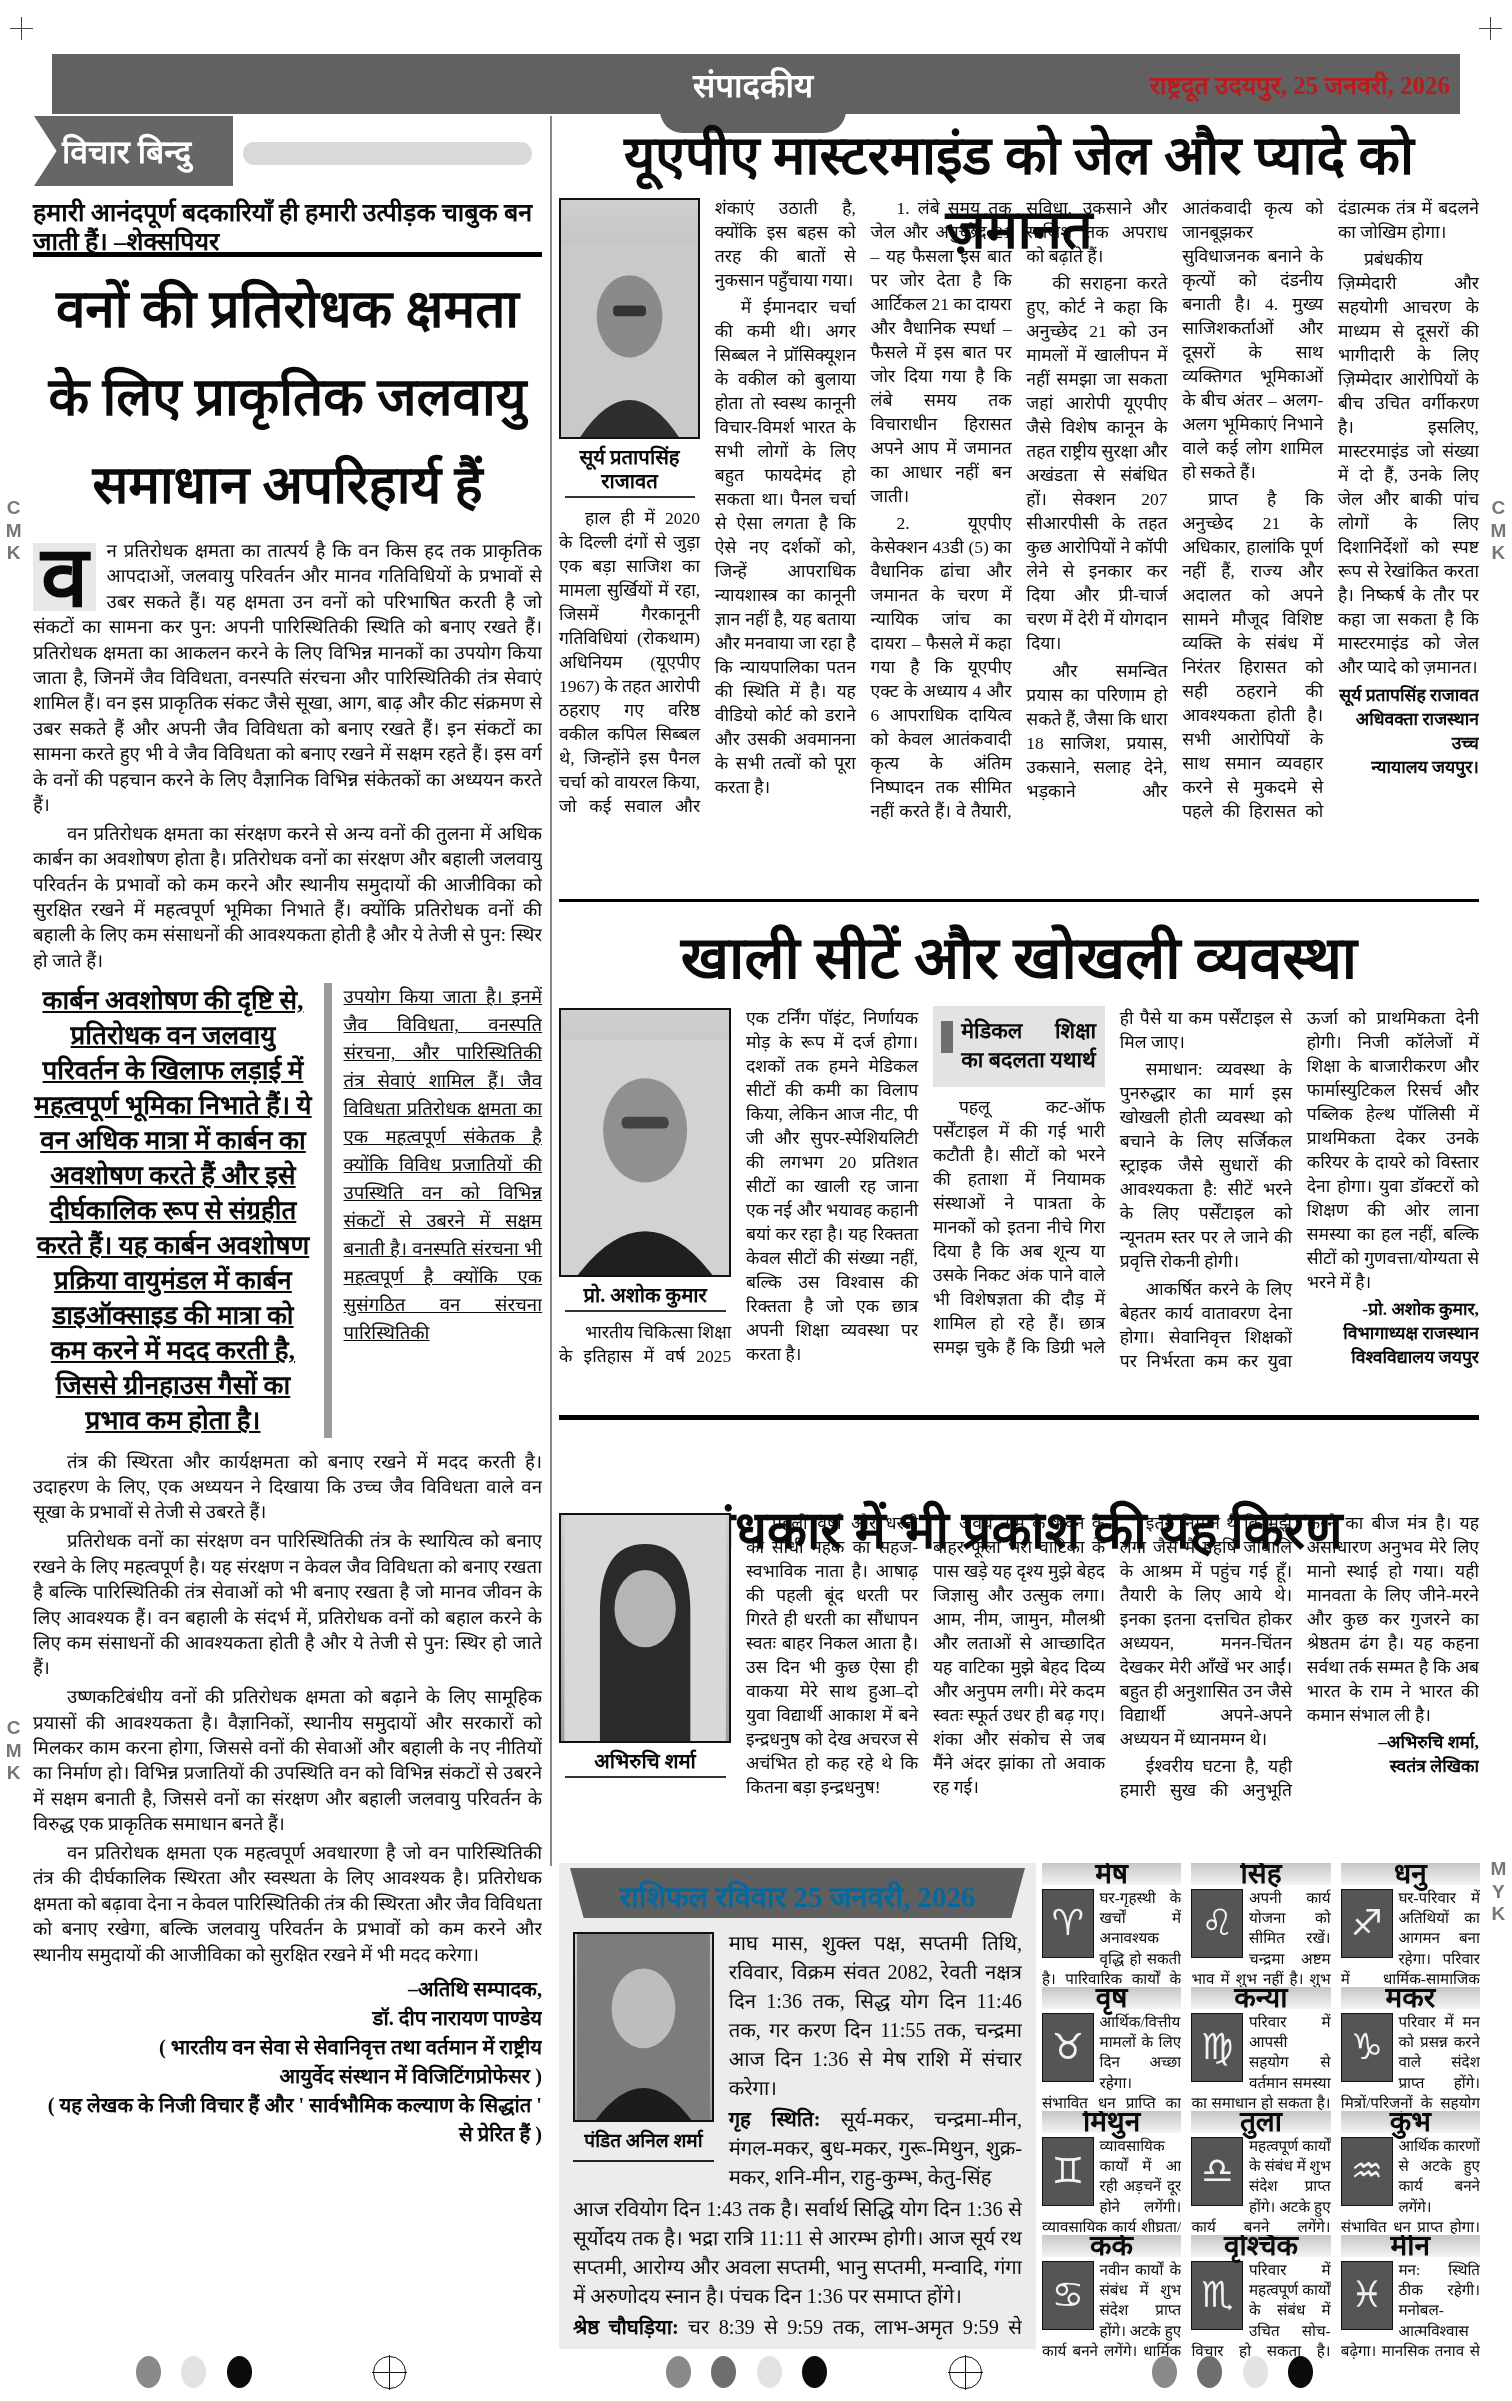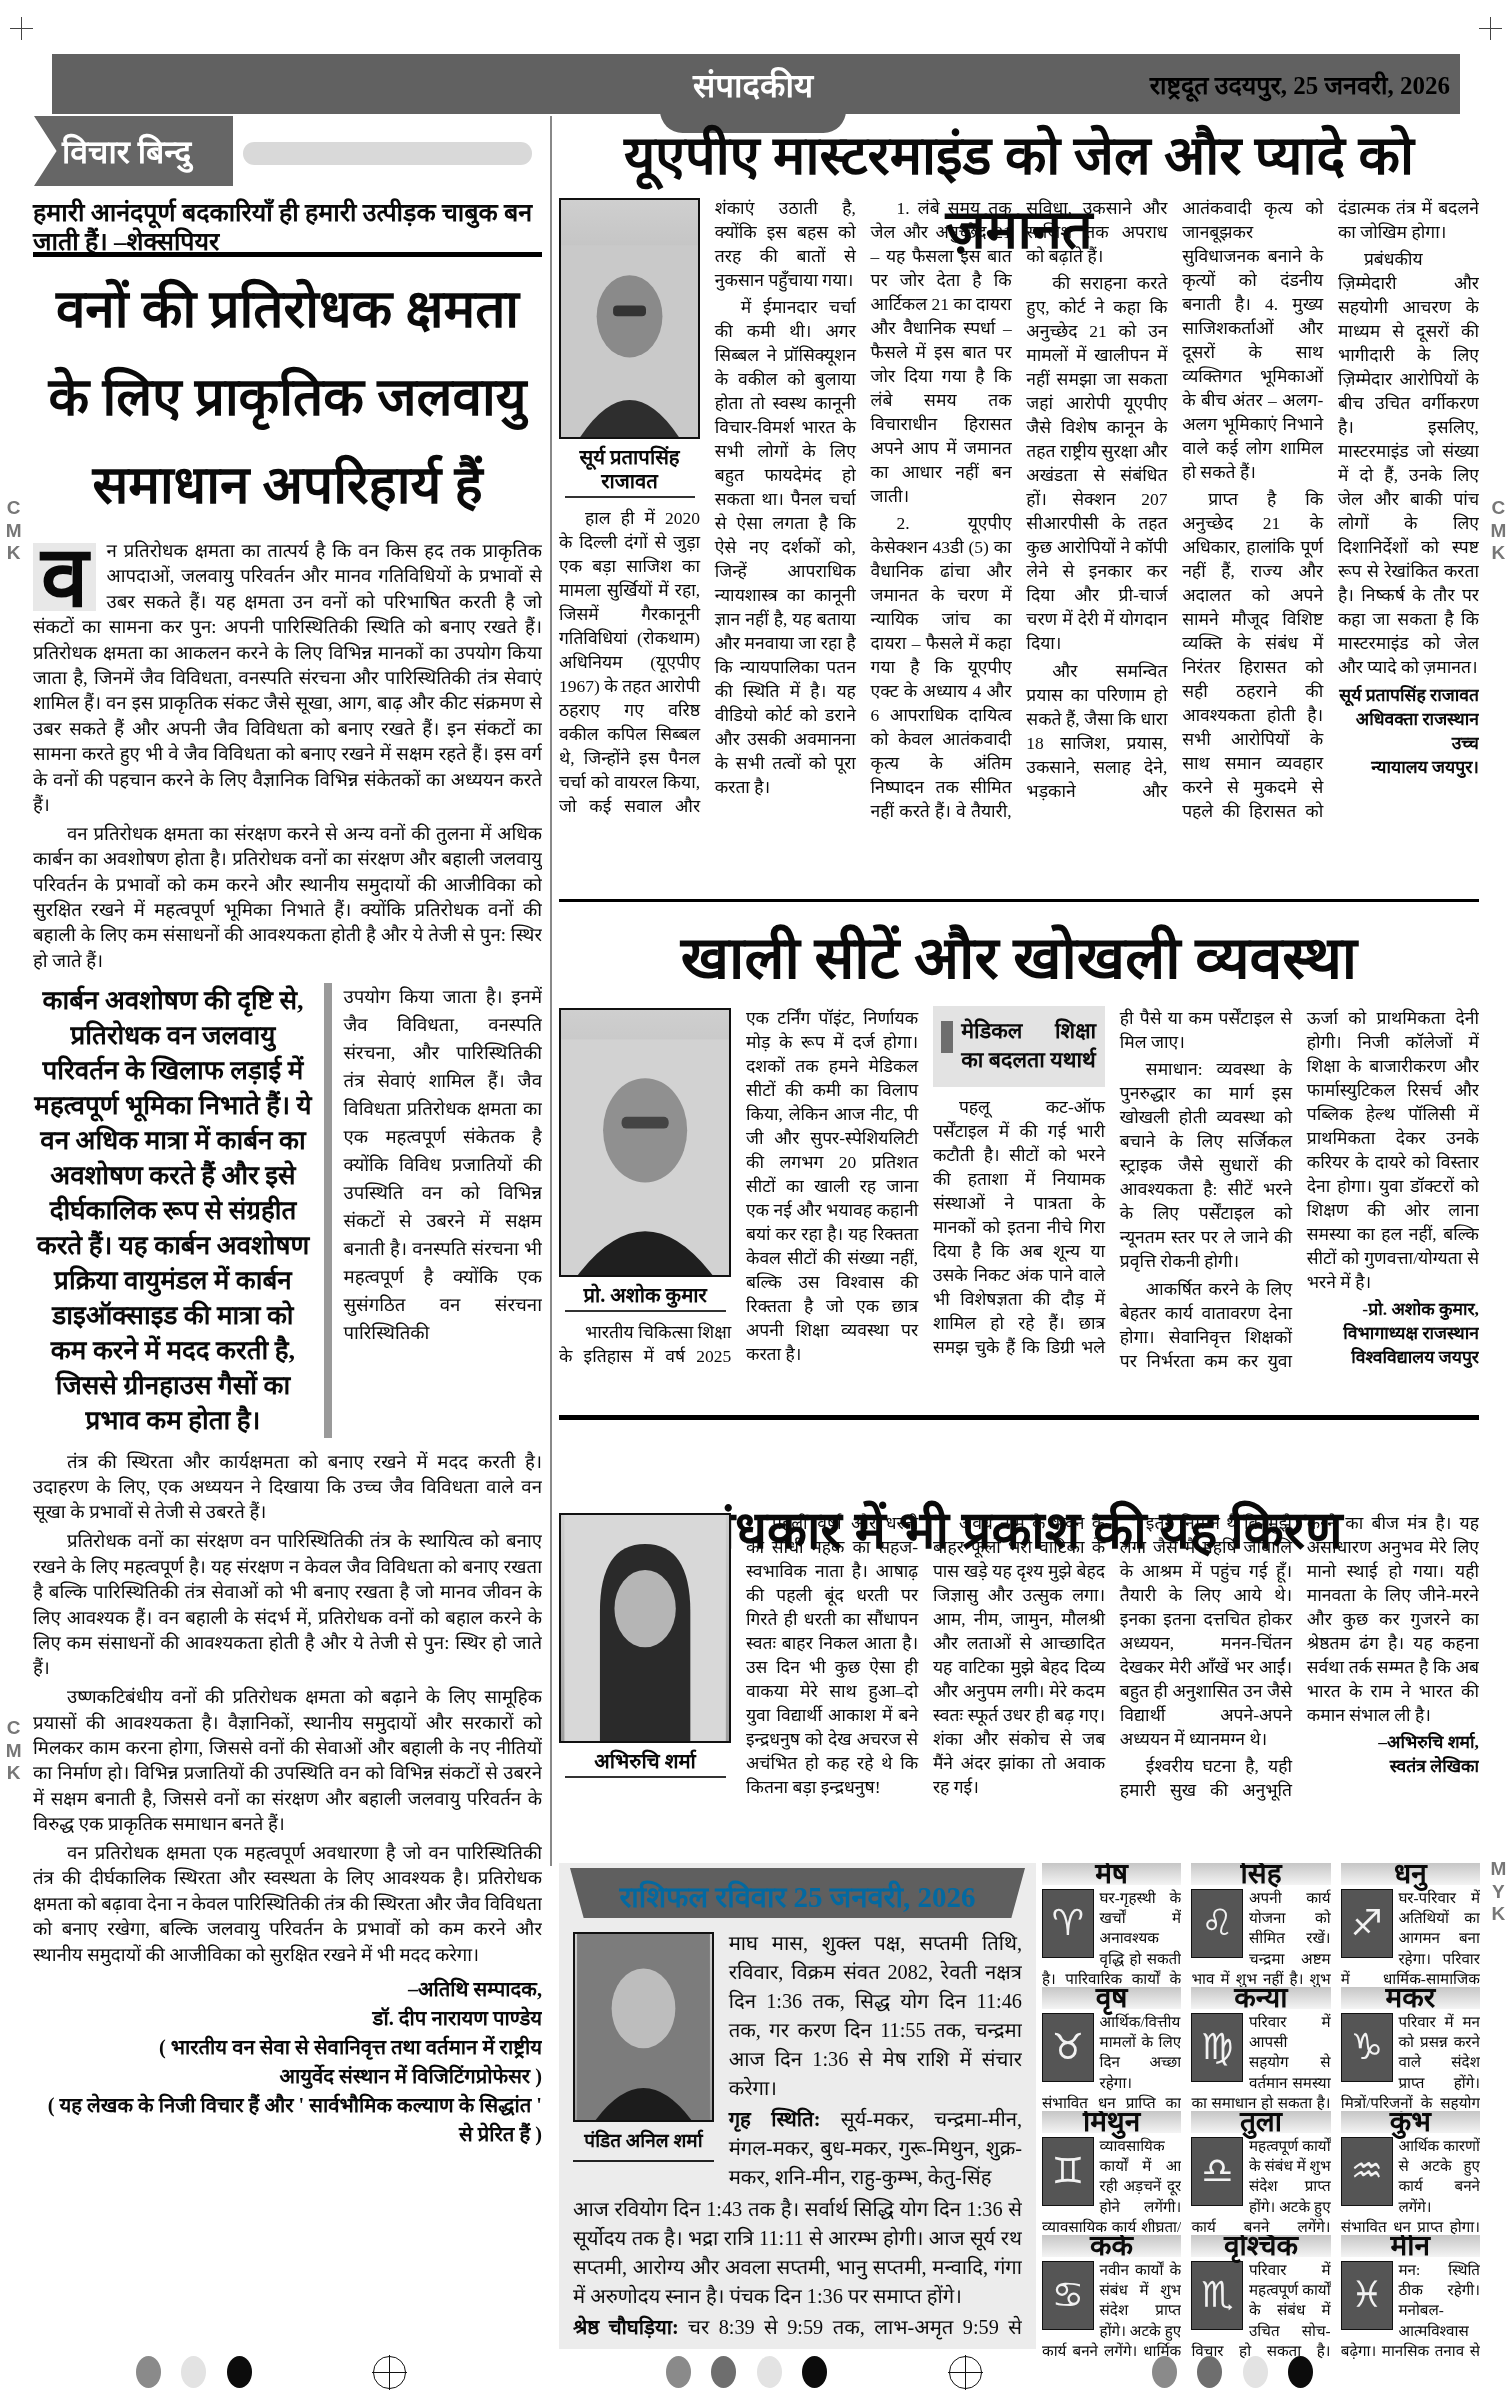--- a/index.html
+++ b/index.html
@@ -4,42 +4,42 @@
 <style>
   html,body{margin:0;padding:0;background:#fff;}
   #page{position:relative;width:1512px;height:2401px;background:#fff;overflow:hidden;
         font-family:"Liberation Serif","DejaVu Serif",serif;color:#0a0a0a;}
   
   .mast-bar{position:absolute;left:52px;top:54px;width:1408px;height:60px;background:#616161;}
   .mast-tab{position:absolute;left:660px;top:54px;width:186px;height:79px;background:#616161;
             border-radius:0 0 22.6px 22.6px;}
   .mast-section{position:absolute;left:660px;top:62px;width:186px;text-align:center;
             color:#fff;font-size:33px;font-weight:bold;}
-  .mast-edition{position:absolute;right:62px;top:67px;color:#000000;font-size:25px;font-weight:bold;}
+  .mast-edition{position:absolute;right:62px;top:67px;color:#b91c1c;font-size:25px;font-weight:bold;}
   
   .cropmark{position:absolute;width:22.6px;height:22.6px;}
   .cropmark:before{content:"";position:absolute;left:10.7px;top:0;width:1.1px;height:22.6px;background:#444;}
   .cropmark:after{content:"";position:absolute;top:10.7px;left:0;height:1.1px;width:22.6px;background:#444;}
   .pressletters{position:absolute;font-family:"Liberation Sans",sans-serif;font-weight:bold;
             font-size:19px;color:#777;line-height:22.6px;text-align:center;width:20.3px;}
   
   .thought-flag{position:absolute;left:34px;top:116px;width:199px;height:70px;background:#666;
             clip-path:polygon(0 0,100% 0,100% 100%,0 100%,22.6px 50%);}
   .thought-label{position:absolute;left:62px;top:129px;width:164px;color:#fff;font-size:32px;font-weight:bold;}
   .thought-band{position:absolute;left:243px;top:142px;width:289px;height:22.6px;background:#d9d9d9;border-radius:11.3px;}
   .thought-quote{position:absolute;left:33px;top:198px;width:509px;font-size:25px;font-weight:bold;line-height:29px;}
   .thought-rule{position:absolute;left:33px;top:252px;width:509px;height:4.5px;background:#000;}
   .lead-headline{position:absolute;left:33px;top:265px;width:509px;text-align:center;
             font-size:53px;line-height:88px;font-weight:bold;}
   .lead-body{position:absolute;left:33px;top:538px;width:509px;height:1649px;overflow:hidden;
             font-size:18.6px;line-height:25.4px;text-align:justify;}
   .lead-body p{margin:0 0 3.4px 0;text-indent:34px;}
   .dropcap{float:left;font-size:85px;line-height:68px;font-weight:bold;margin:4.5px 10.2px 0 0;
             background:#e8e8e8;padding:0 8px;}
-  .pullquote-row{display:flex;gap:11.3px;margin:10.2px 0;}
+  .pullquote-row{display:flex;gap:11.3px;margin:10.2px 0;text-decoration:underline;}
   .pullquote{width:55%;font-size:26px;line-height:35px;font-weight:bold;text-align:center;}
   .pq-divider{width:8px;background:#9a9a9a;}
   .pq-side{flex:1;font-size:18.6px;line-height:28px;text-align:justify;}
   .lead-sign{margin-top:8px;text-align:right;font-weight:bold;font-size:20.3px;line-height:29px;}
   
   .vdivider{position:absolute;left:550px;top:116px;width:1.7px;height:1750px;background:#888;}
   .art-headline{position:absolute;text-align:center;font-weight:bold;}
   .h1a{left:559px;top:116px;width:920px;font-size:54px;}
   .h2a{left:559px;top:915px;width:920px;font-size:59px;}
   .h3a{left:559px;top:1492px;width:920px;font-size:52px;}

